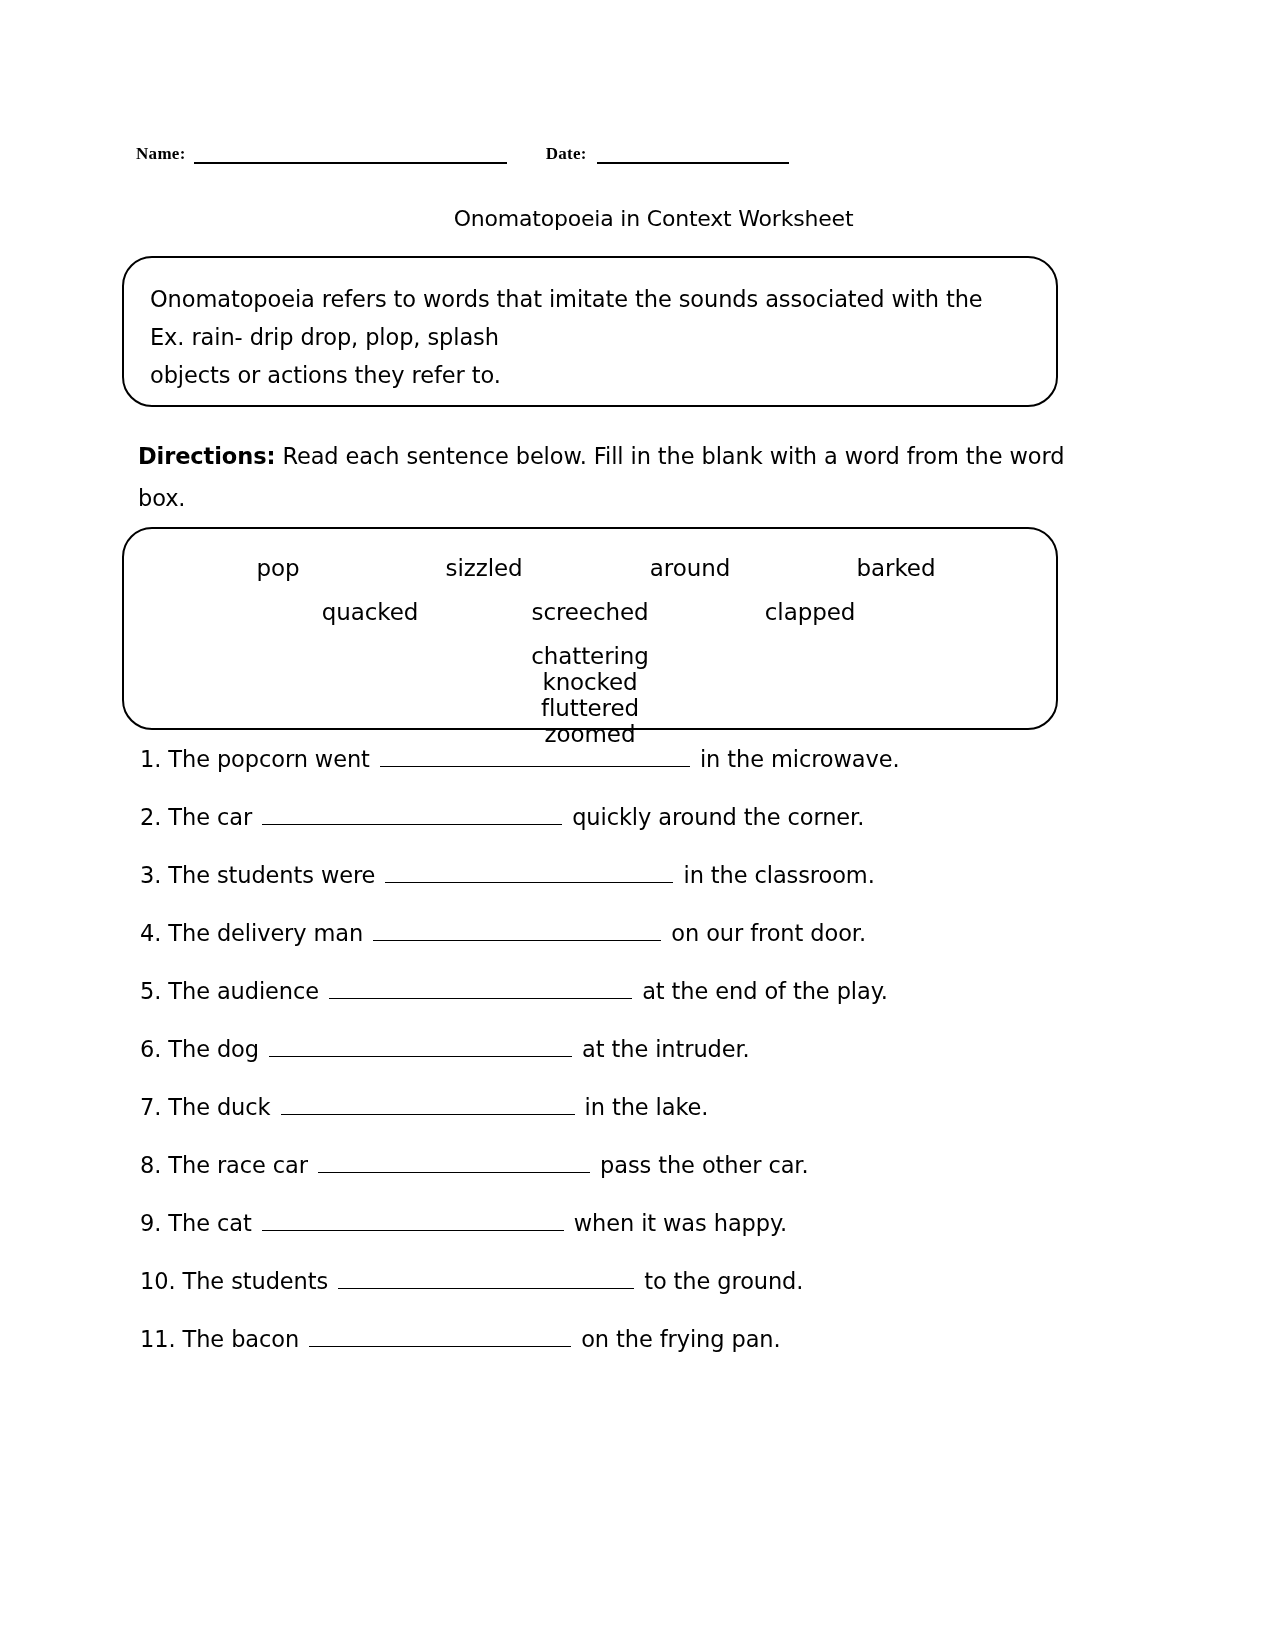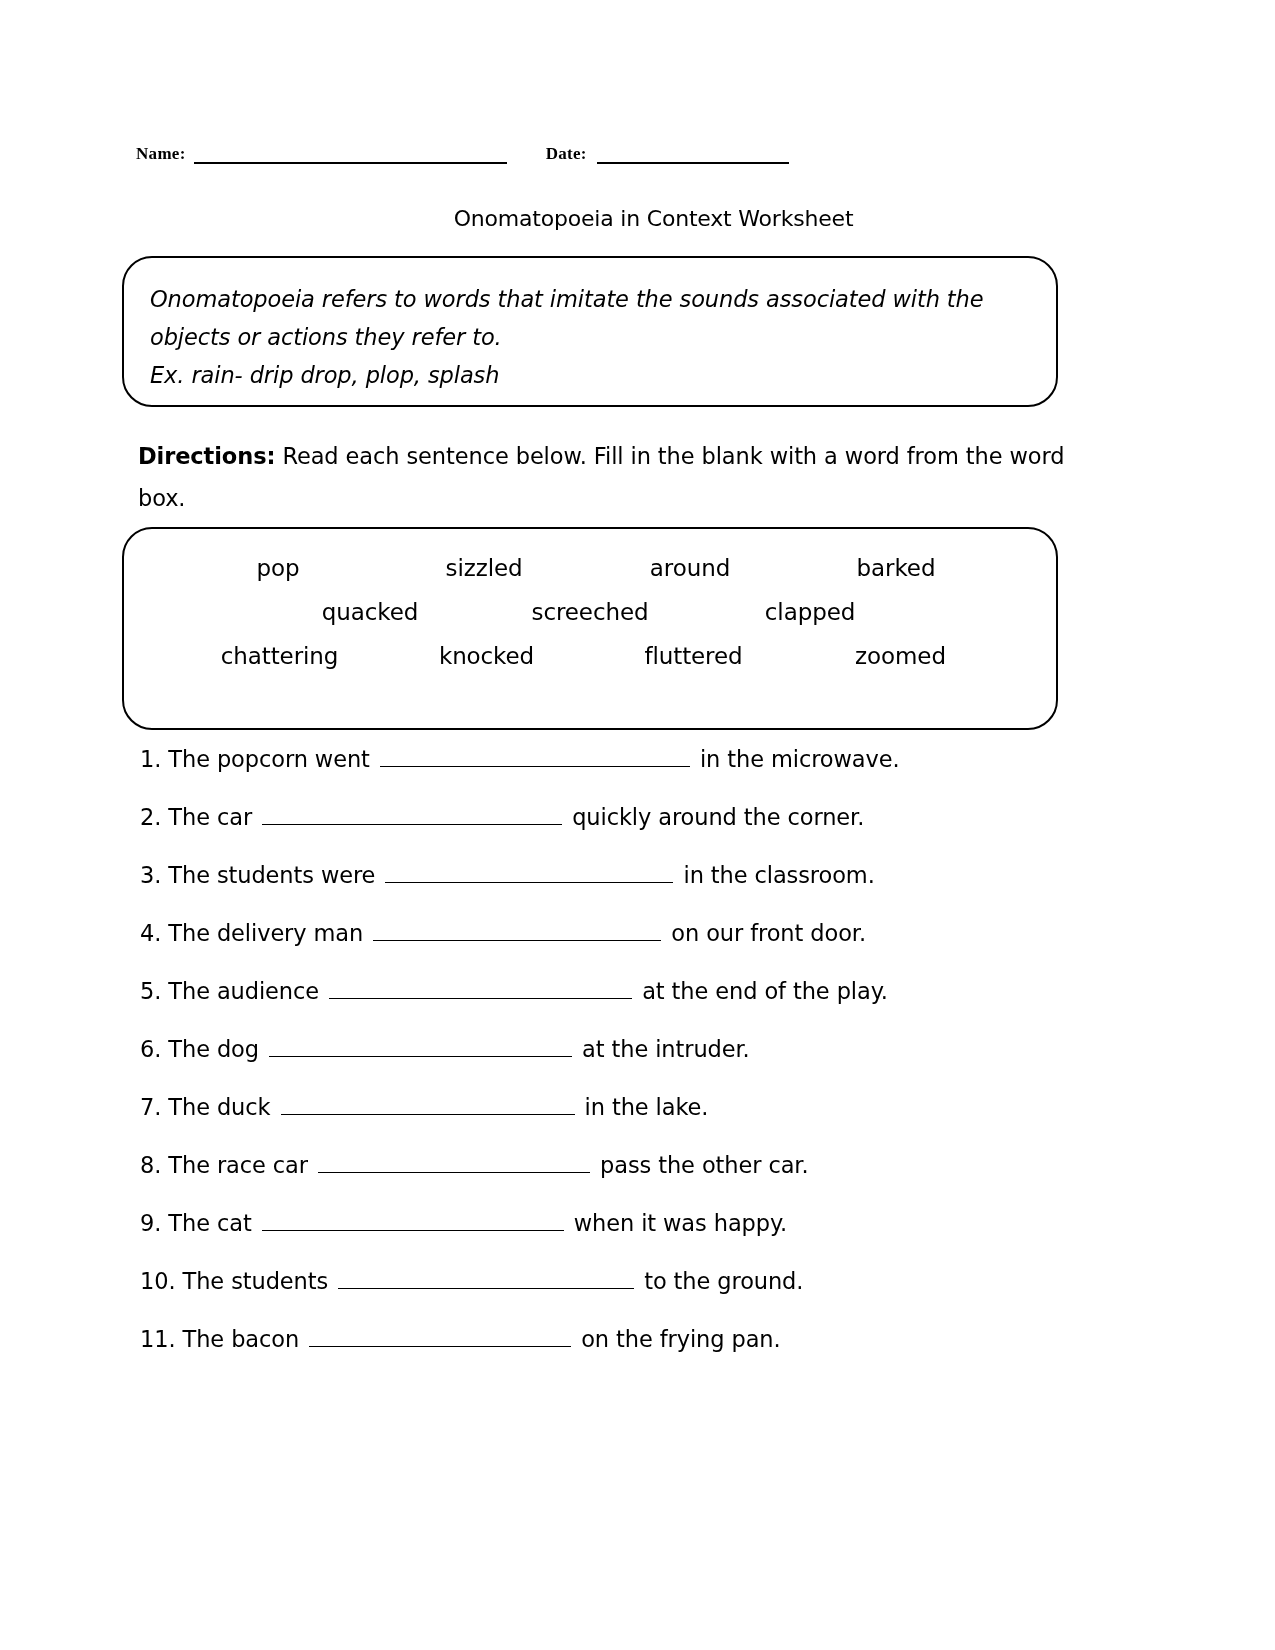--- a/index.html
+++ b/index.html
@@ -77,21 +77,20 @@
     border: 2.5px solid #000;
     border-radius: 30px;
     box-sizing: border-box;
   }
   #definition-box {
     left: 122px;
     top: 256px;
     width: 936px;
     height: 151px;
     padding: 22px 26px 0 26px;
-    font-style: italic;
   }
   .def-line {
     font-size: 22.5px;
     line-height: 38px;
     letter-spacing: -0.1px;
   }
 
   
   .directions {
     position: absolute;
@@ -116,21 +115,21 @@
   }
   .word-row {
     display: flex;
     justify-content: center;
     align-items: center;
     font-size: 23px;
     letter-spacing: -0.1px;
   }
   .word-row.r1 { margin-top: 22px; }
   .word-row.r2 { margin-top: 18px; }
-  .word-row.r3 { margin-top: 18px; }
+  .word-row.r3 { margin-top: 18px; flex-direction: column; }
   .word-row .w {
     text-align: center;
     white-space: nowrap;
   }
   .word-row.r1 .w { width: 206px; }
   .word-row.r1 .w:first-child { margin-left: -6px; }
   .word-row.r2 .w { width: 220px; }
   .word-row.r3 .w { width: 207px; }
 
   
@@ -166,22 +165,22 @@
     <span class="date-group">
       <span class="date-label">Date:</span>
       <span class="date-blank"></span>
     </span>
   </div>
 
   <div class="title">Onomatopoeia in Context Worksheet</div>
 
   <div class="round-box" id="definition-box">
     <div class="def-line">Onomatopoeia refers to words that imitate the sounds associated with the</div>
+    <div class="def-line">Ex. rain- drip drop, plop, splash</div>
     <div class="def-line">objects or actions they refer to.</div>
-    <div class="def-line">Ex. rain- drip drop, plop, splash</div>
   </div>
 
   <div class="directions">
     <b>Directions:</b><span> Read each sentence below. Fill in the blank with a word from the word box.</span>
   </div>
 
   <div class="round-box" id="word-box">
     <div class="word-row r1">
       <span class="w">pop</span>
       <span class="w">sizzled</span>

